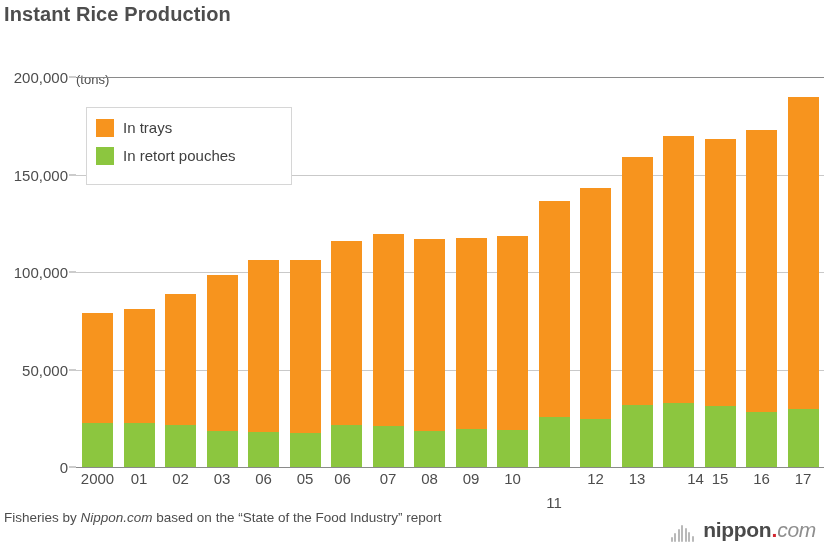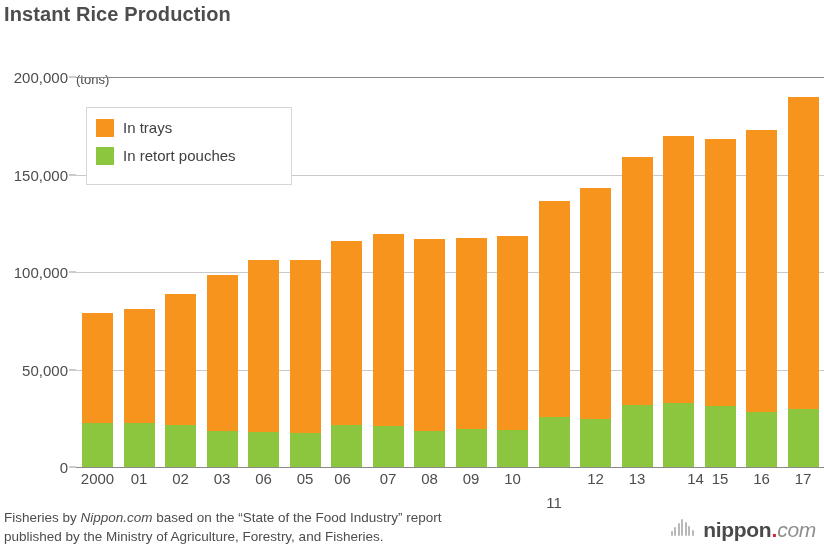--- a/index.html
+++ b/index.html
@@ -148,21 +148,21 @@
     color: #4d4d4d;
   }
   #footer-note i { font-style: italic; }
 
   
   #logo {
     position: absolute;
     right: 8px;
     top: 518px;
     display: flex;
-    align-items: flex-start;
+    align-items: flex-end;
   }
   #logo-mark {
     display: flex;
     align-items: flex-end;
     height: 18px;
     margin-right: 8px;
   }
   #logo-mark span {
     display: block;
     width: 2px;
@@ -321,21 +321,20 @@
       <span class="legend-label">In trays</span>
     </div>
     <div class="legend-row">
       <span class="legend-swatch" style="background: rgb(140, 198, 63);"></span>
       <span class="legend-label">In retort pouches</span>
     </div>
   </div>
 
   <div id="footer-note">
     <span>Fisheries by </span><i>Nippon.com</i><span> based on the “State of the Food Industry” report</span><br>
-    <span>published by the Ministry of Agriculture, Forestry, and Fisheries.</span>
   </div>
 
   <div id="logo">
     <span id="logo-mark">
         <span style="height: 5px; background: rgb(185, 185, 185);"></span>
         <span style="height: 9px; background: rgb(185, 185, 185);"></span>
         <span style="height: 13px; background: rgb(185, 185, 185);"></span>
         <span style="height: 17px; background: rgb(185, 185, 185);"></span>
         <span style="height: 14px; background: rgb(185, 185, 185);"></span>
         <span style="height: 10px; background: rgb(185, 185, 185);"></span>

